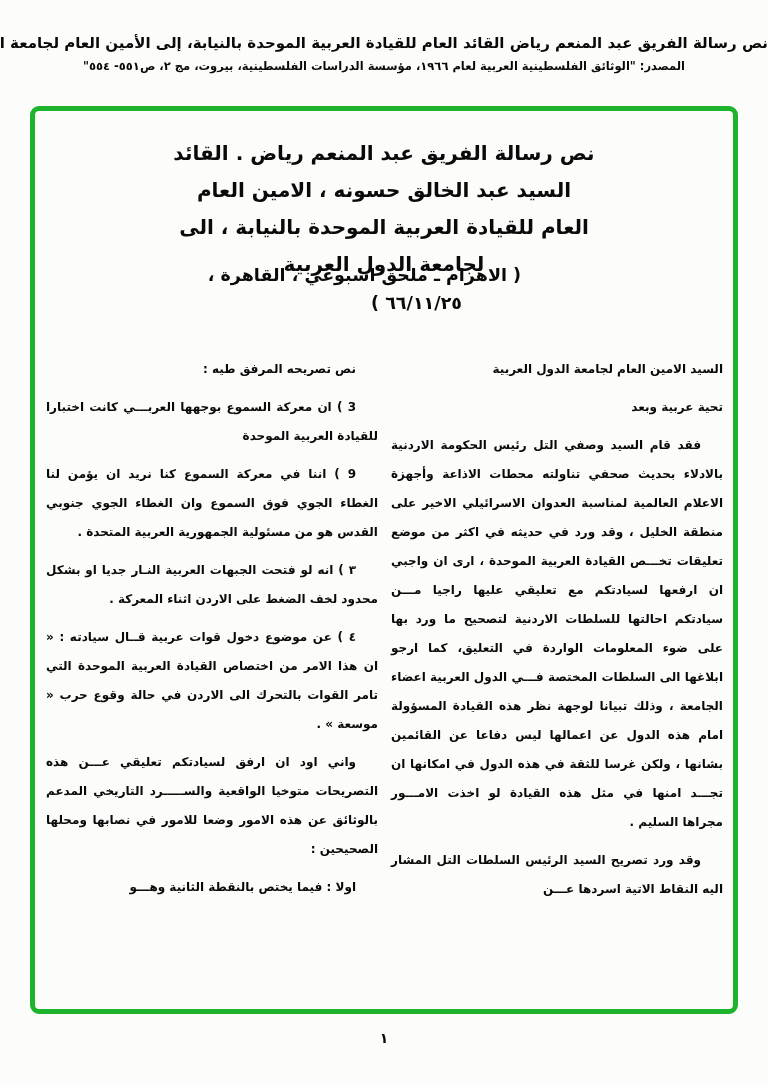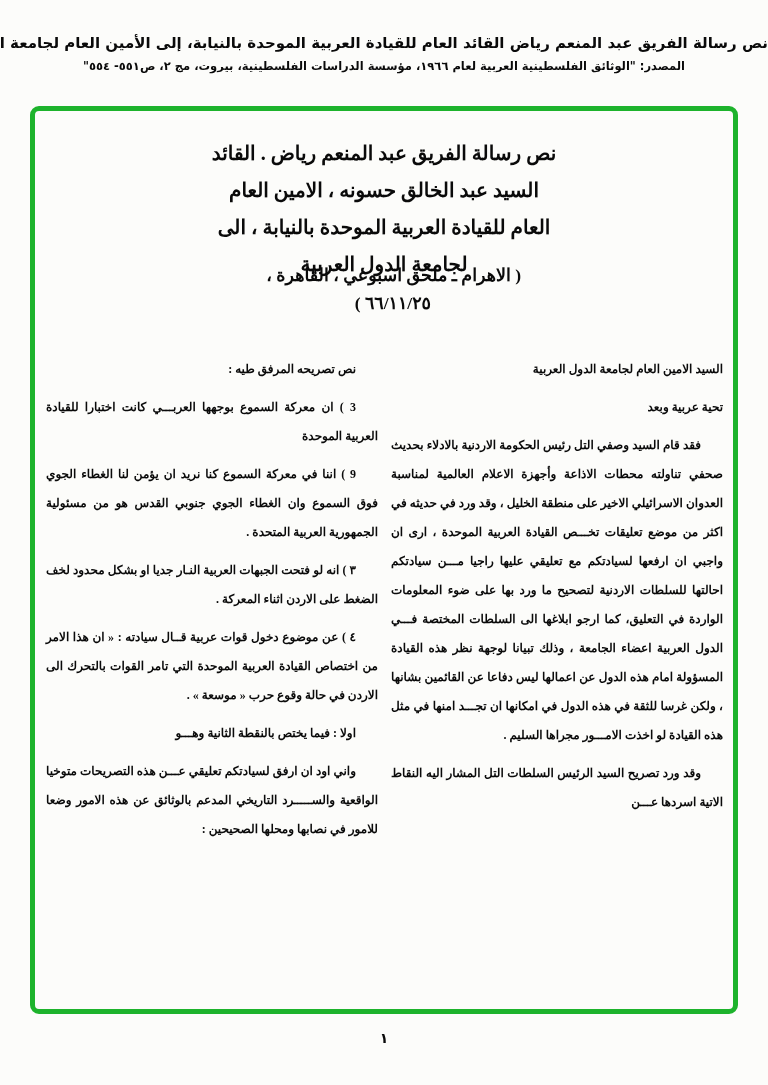--- a/index.html
+++ b/index.html
@@ -13,36 +13,36 @@
   .page { position:relative; width:768px; height:1085px; direction:rtl; }
 
   
   .doc-header { position:absolute; top:34px; left:0; right:0; text-align:center; }
   .doc-header .h1 { font-size:15px; white-space:nowrap; letter-spacing:0; }
   .doc-header .h2 { font-size:11.5px; margin-top:7px; white-space:nowrap; }
 
   
   .frame {
     position:absolute; left:30px; top:106px; width:708px; height:908px;
-    border:5px solid var(--green); border-radius:9px; background:transparent;font-family:Liberation Serif, serif;
+    border:5px solid var(--green); border-radius:9px; background:transparent;
   }
 
   
   .letter-title {
     position:absolute; top:24px; left:0; right:0;
     text-align:center; font-size:20px; line-height:37px;
   }
 
   
   .dateline {
     position:absolute; top:150px; right:212px;
     text-align:right; font-size:17.5px; line-height:28px; white-space:nowrap;
   }
   .dateline .dl-1 { margin-right:28px; }
-  .dateline .dl-3 { margin-right:90px; }
+  .dateline .dl-3 { margin-right:59px; }
 
   
   .columns {
     position:absolute; top:244px; left:11px; right:10px;
     display:flex; gap:13px; direction:rtl;
   }
   .col { flex:1 1 0; font-size:12px; line-height:29px;
          text-align:justify; }
   .col p { margin:0 0 9px 0; text-indent:22px; }
   .col p.noindent { text-indent:0; }
@@ -85,22 +85,22 @@
         <p>فقد قام السيد وصفي التل رئيس الحكومة الاردنية بالادلاء بحديث صحفي تناولته محطات الاذاعة وأجهزة الاعلام العالمية لمناسبة العدوان الاسرائيلي الاخير على منطقة الخليل ، وقد ورد في حديثه في اكثر من موضع تعليقات تخـــص القيادة العربية الموحدة ، ارى ان واجبي ان ارفعها لسيادتكم مع تعليقي عليها راجيا مـــن سيادتكم احالتها للسلطات الاردنية لتصحيح ما ورد بها على ضوء المعلومات الواردة في التعليق، كما ارجو ابلاغها الى السلطات المختصة فـــي الدول العربية اعضاء الجامعة ، وذلك تبيانا لوجهة نظر هذه القيادة المسؤولة امام هذه الدول عن اعمالها ليس دفاعا عن القائمين بشانها ، ولكن غرسا للثقة في هذه الدول في امكانها ان تجـــد امنها في مثل هذه القيادة لو اخذت الامـــور مجراها السليم .</p>
         <p>وقد ورد تصريح السيد الرئيس السلطات التل المشار اليه النقاط الاتية اسردها عـــن</p>
       </div>
 
       <div class="col">
         <p>نص تصريحه المرفق طيه :</p>
         <p>3 ) ان معركة السموع بوجهها العربـــي كانت اختبارا للقيادة العربية الموحدة</p>
         <p>9 ) اننا في معركة السموع كنا نريد ان يؤمن لنا الغطاء الجوي فوق السموع وان الغطاء الجوي جنوبي القدس هو من مسئولية الجمهورية العربية المتحدة .</p>
         <p>٣ ) انه لو فتحت الجبهات العربية النـار جديا او بشكل محدود لخف الضغط على الاردن اثناء المعركة .</p>
         <p>٤ ) عن موضوع دخول قوات عربية قــال سيادته : « ان هذا الامر من اختصاص القيادة العربية الموحدة التي تامر القوات بالتحرك الى الاردن في حالة وقوع حرب « موسعة » .</p>
+        <p>واني اود ان ارفق لسيادتكم تعليقي عـــن هذه التصريحات متوخيا الواقعية والســـــرد التاريخي المدعم بالوثائق عن هذه الامور وضعا للامور في نصابها ومحلها الصحيحين :</p>
         <p>اولا : فيما يختص بالنقطة الثانية وهـــو</p>
-        <p>واني اود ان ارفق لسيادتكم تعليقي عـــن هذه التصريحات متوخيا الواقعية والســـــرد التاريخي المدعم بالوثائق عن هذه الامور وضعا للامور في نصابها ومحلها الصحيحين :</p>
       </div>
 
     </div>
   </div>
 
   <div class="page-number">١</div>
 
 </div>
 
 </body></html>

